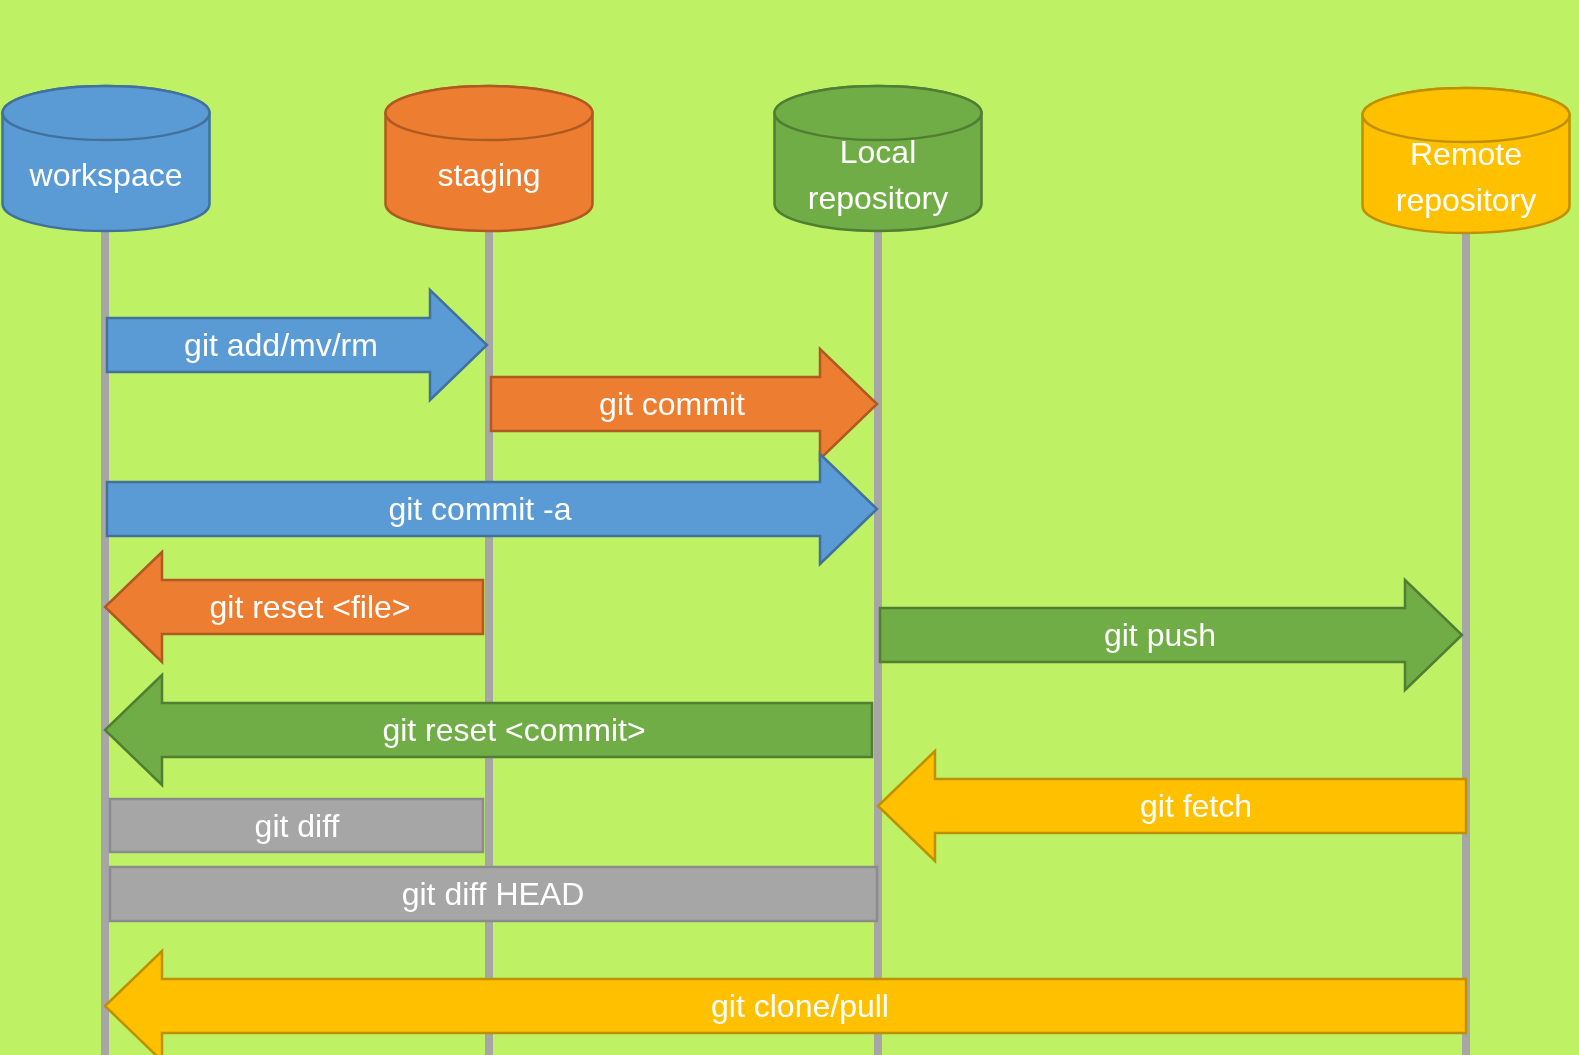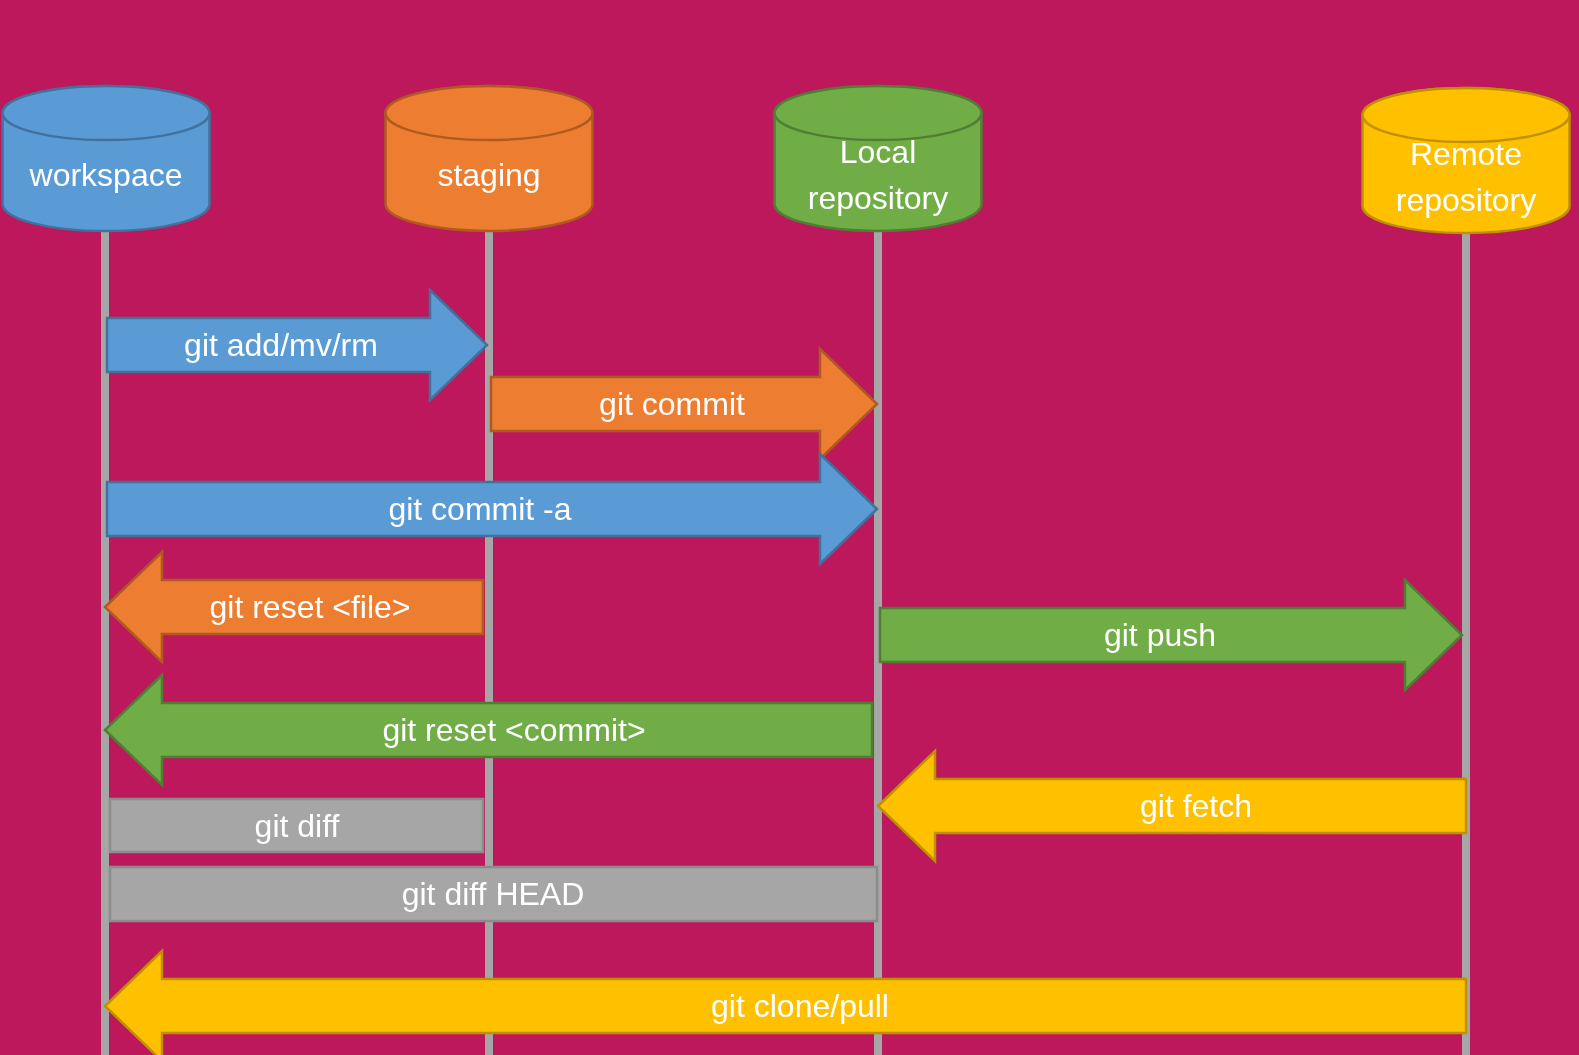--- a/index.html
+++ b/index.html
@@ -18,21 +18,21 @@
   svg { display: block; }
   text {
     font-family: "Liberation Sans", "DejaVu Sans", sans-serif;
     font-size: 32px;
     fill: #ffffff;
   }
 </style>
 </head>
 <body>
 
-<div class="canvas" style="background: #be185d;">
+<div class="canvas" style="background: #bef264;">
 <svg width="1579" height="1055" viewBox="0 0 1579 1055">
 
   <line x1="105" y1="226" x2="105" y2="1055" stroke-width="8" stroke="#a6a6a6"></line>
   <line x1="489" y1="226" x2="489" y2="1055" stroke-width="8" stroke="#a6a6a6"></line>
   <line x1="878" y1="226" x2="878" y2="1055" stroke-width="8" stroke="#a6a6a6"></line>
   <line x1="1466" y1="226" x2="1466" y2="1055" stroke-width="8" stroke="#a6a6a6"></line>
 
   <g>
     <path d="M 2.5 113 L 2.5 204 A 103.5 27 0 0 0 209.5 204 L 209.5 113 A 103.5 27 0 0 0 2.5 113 Z" stroke-width="2.5" fill="#5b9bd5" stroke="#41719c"></path>
     <ellipse cx="106" cy="113" rx="103.5" ry="27" stroke-width="2.5" fill="#5b9bd5" stroke="#41719c"></ellipse>

